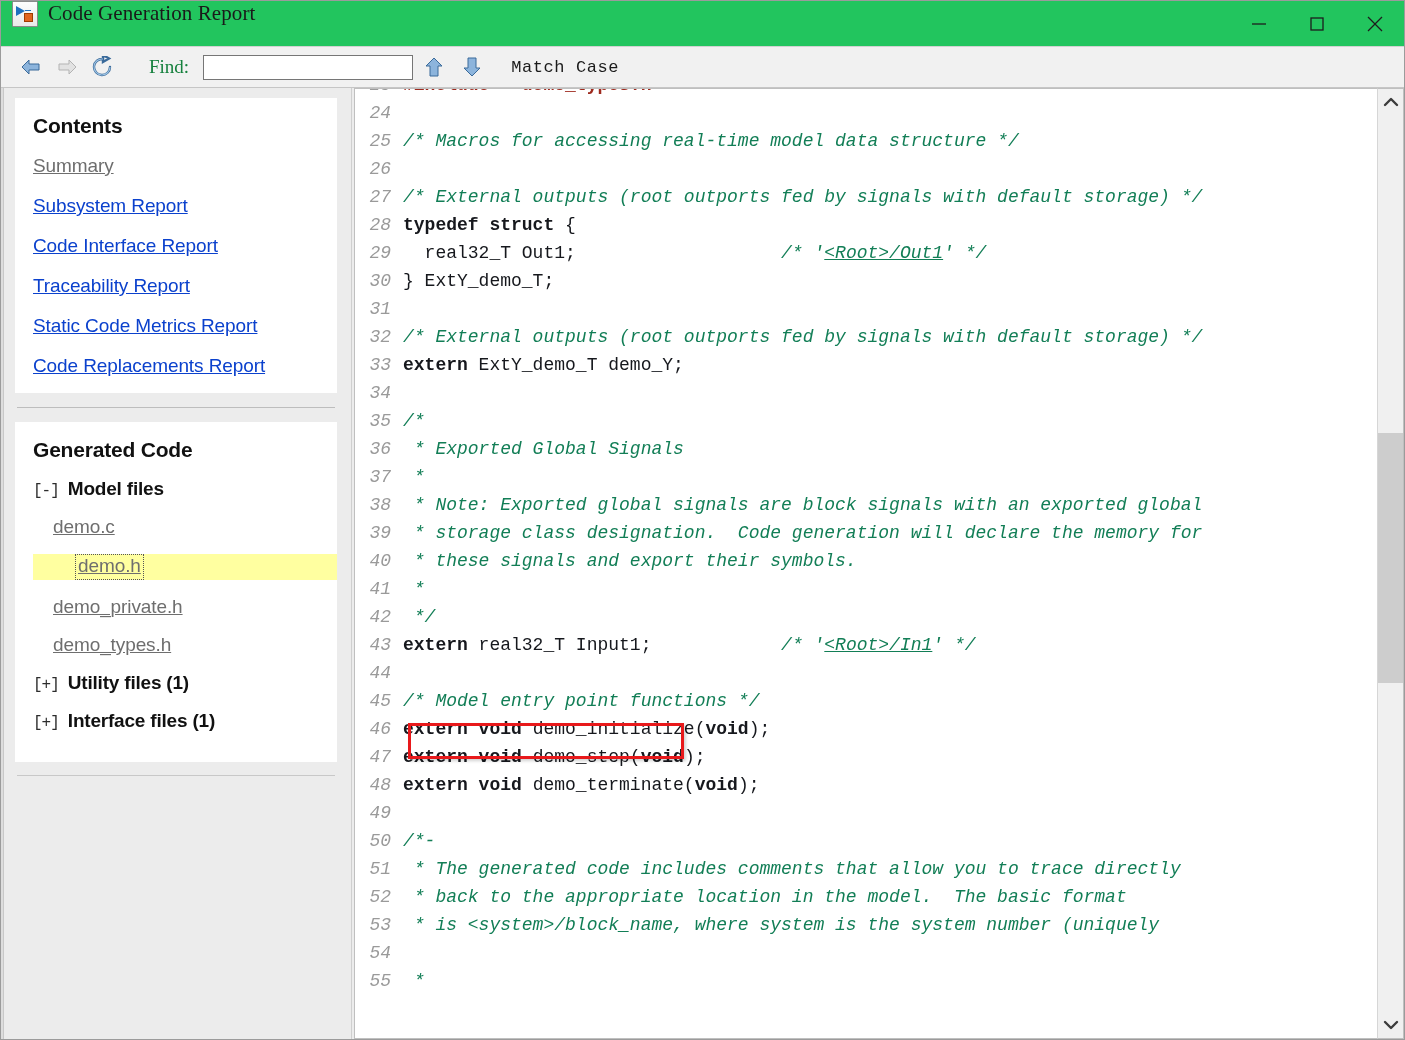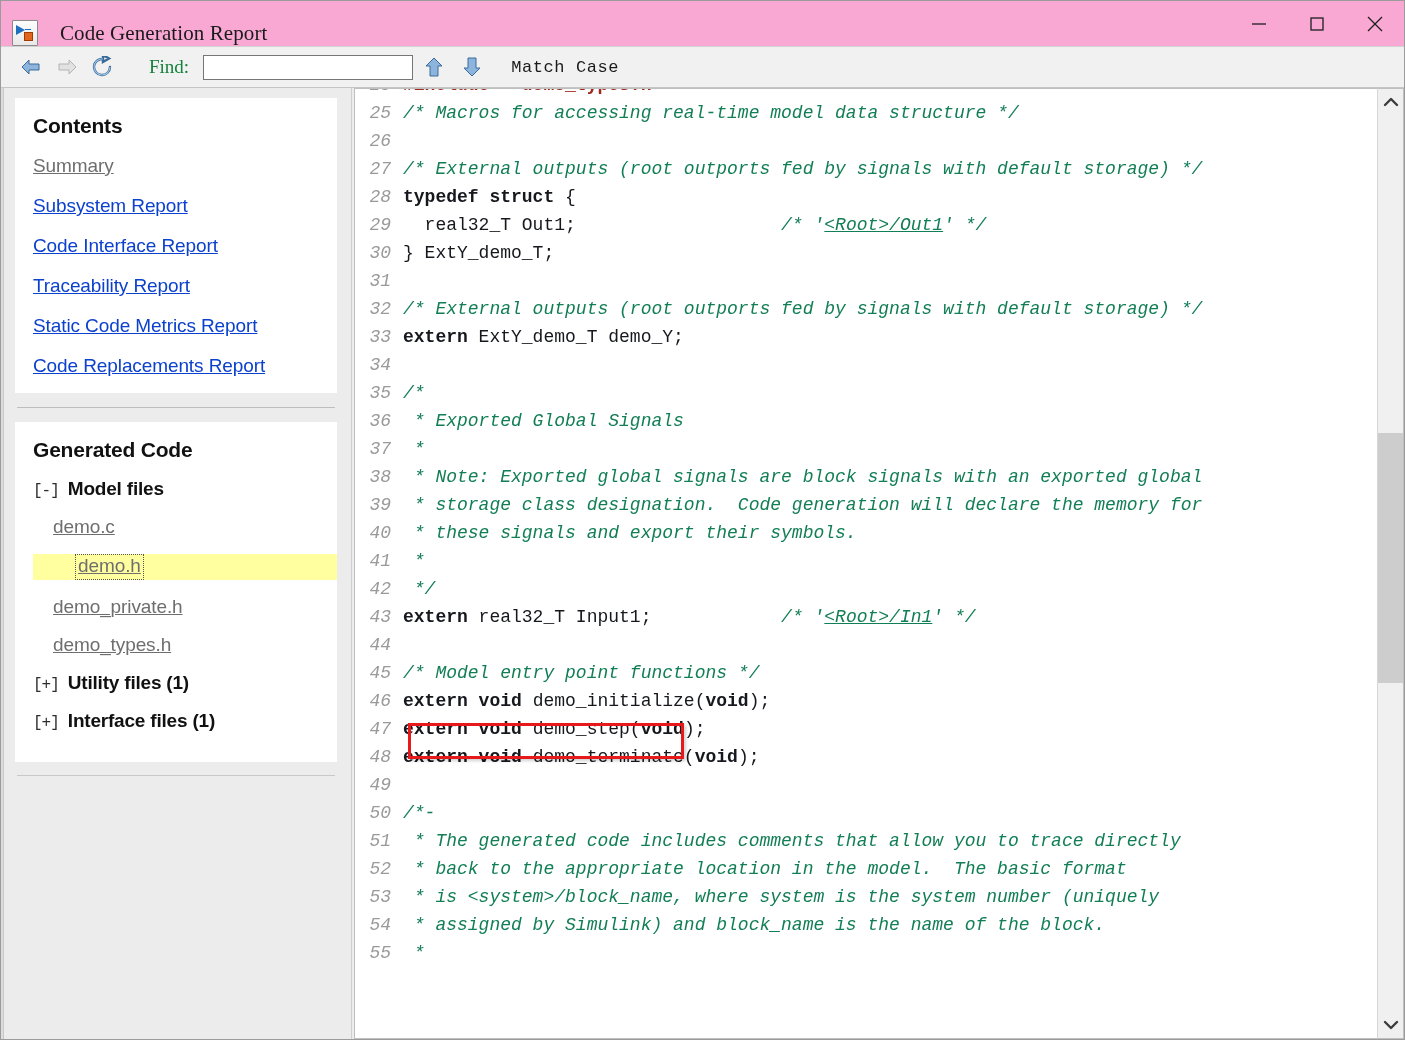--- a/index.html
+++ b/index.html
@@ -13,24 +13,23 @@
     position:relative;width:1405px;height:1040px;
     box-sizing:border-box;
     border:1px solid #9b9b9b;
     background:#ffffff;
     display:flex;flex-direction:column;
   }
 
   
   .titlebar{
     height:45px;min-height:45px;
-    background:#f9a8d4;
-    display:flex;align-items:flex-end;
-    position:relative;
-    gap:12px;
+    background:#22c55e;
+    display:flex;align-items:flex-start;
+    position:relative;
   }
   .app-icon{
     width:26px;height:26px;margin-left:11px;margin-right:10px;
     border:1px solid #8a8a8a;
     background:linear-gradient(#fdfdfd,#e9e9e9);
     position:relative;box-sizing:border-box;border-radius:1px;
     flex:0 0 auto;
   }
   .app-icon .tri{
     position:absolute;left:3px;top:4px;
@@ -386,20 +385,21 @@
         </div>
       </div>
 
       <div class="sb-bottom-line"></div>
     </div>
 
     <div class="codewrap">
       <div class="codepane">
         <div class="codeinner" id="code-lines">
             <div class="cline"><div class="lnum">23</div><div class="ctext"><span class="c-pre">#include  "demo_types.h"</span></div></div>
+            <div class="cline"><div class="lnum">24</div><div class="ctext"><span></span></div></div>
             <div class="cline"><div class="lnum">25</div><div class="ctext"><span class="c-cmt">/* Macros for accessing real-time model data structure */</span></div></div>
             <div class="cline"><div class="lnum">26</div><div class="ctext"><span></span></div></div>
             <div class="cline"><div class="lnum">27</div><div class="ctext"><span class="c-cmt">/* External outputs (root outports fed by signals with default storage) */</span></div></div>
             <div class="cline"><div class="lnum">28</div><div class="ctext"><span class="c-kw">typedef struct</span><span> {</span></div></div>
             <div class="cline"><div class="lnum">29</div><div class="ctext"><span>  real32_T Out1;                   </span><span class="c-cmt">/* '</span><span class="c-lnk">&lt;Root&gt;/Out1</span><span class="c-cmt">' */</span></div></div>
             <div class="cline"><div class="lnum">30</div><div class="ctext"><span>} ExtY_demo_T;</span></div></div>
             <div class="cline"><div class="lnum">31</div><div class="ctext"><span></span></div></div>
             <div class="cline"><div class="lnum">32</div><div class="ctext"><span class="c-cmt">/* External outputs (root outports fed by signals with default storage) */</span></div></div>
             <div class="cline"><div class="lnum">33</div><div class="ctext"><span class="c-kw">extern</span><span> ExtY_demo_T demo_Y;</span></div></div>
             <div class="cline"><div class="lnum">34</div><div class="ctext"><span></span></div></div>
@@ -415,21 +415,21 @@
             <div class="cline"><div class="lnum">44</div><div class="ctext"><span></span></div></div>
             <div class="cline"><div class="lnum">45</div><div class="ctext"><span class="c-cmt">/* Model entry point functions */</span></div></div>
             <div class="cline"><div class="lnum">46</div><div class="ctext"><span class="c-kw">extern void</span><span> demo_initialize(</span><span class="c-kw">void</span><span>);</span></div></div>
             <div class="cline"><div class="lnum">47</div><div class="ctext"><span class="c-kw">extern void</span><span> demo_step(</span><span class="c-kw">void</span><span>);</span></div></div>
             <div class="cline"><div class="lnum">48</div><div class="ctext"><span class="c-kw">extern void</span><span> demo_terminate(</span><span class="c-kw">void</span><span>);</span></div></div>
             <div class="cline"><div class="lnum">49</div><div class="ctext"><span></span></div></div>
             <div class="cline"><div class="lnum">50</div><div class="ctext"><span class="c-cmt">/*-</span></div></div>
             <div class="cline"><div class="lnum">51</div><div class="ctext"><span class="c-cmt"> * The generated code includes comments that allow you to trace directly</span></div></div>
             <div class="cline"><div class="lnum">52</div><div class="ctext"><span class="c-cmt"> * back to the appropriate location in the model.  The basic format</span></div></div>
             <div class="cline"><div class="lnum">53</div><div class="ctext"><span class="c-cmt"> * is &lt;system&gt;/block_name, where system is the system number (uniquely</span></div></div>
-            <div class="cline"><div class="lnum">54</div><div class="ctext"><span class="c-cmt"> * assigned by Simulink) and block_name is the name of the block.</span></div></div>
+            <div class="cline"><div class="lnum">54</div></div>
             <div class="cline"><div class="lnum">55</div><div class="ctext"><span class="c-cmt"> *</span></div></div>
           </div>
         <div class="hl-box"></div>
       </div>
       <div class="vscroll">
         <div class="sb-arrow">
           <svg width="16" height="12" viewBox="0 0 16 12">
               <path d="M2 9 L8 3 L14 9" fill="none" stroke="currentColor" stroke-width="2.4" stroke-linecap="round" stroke-linejoin="round"></path>
             </svg>
         </div>

